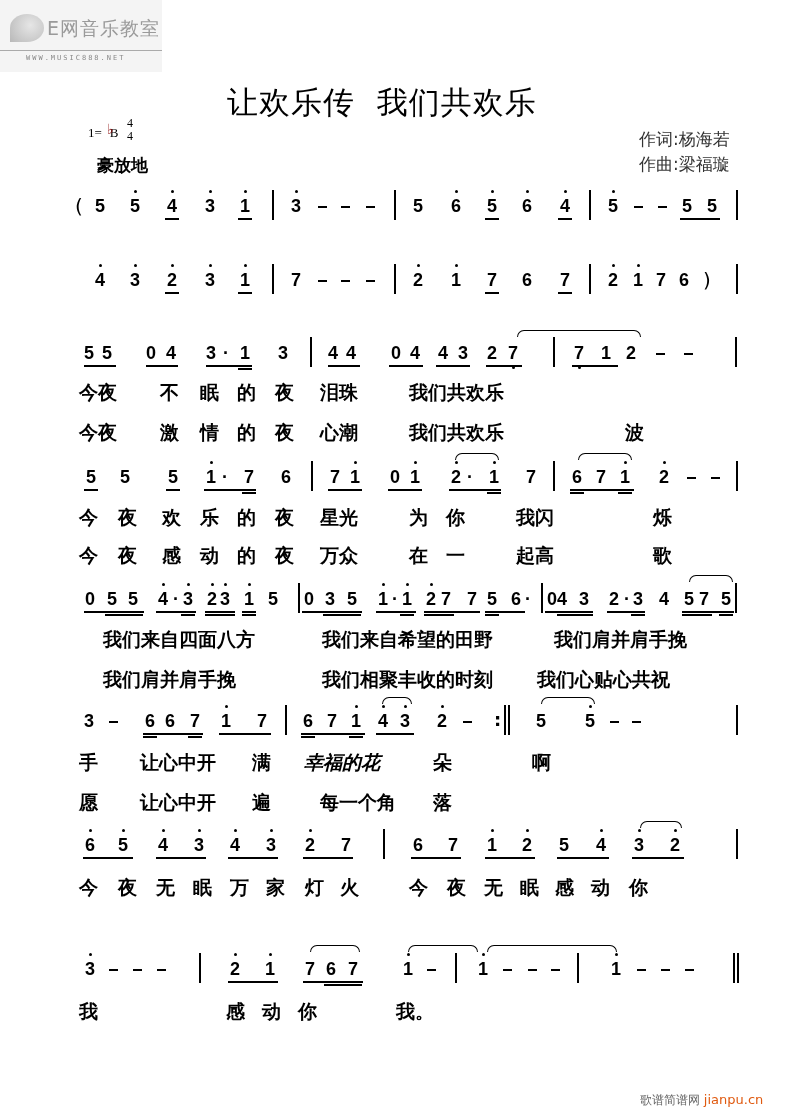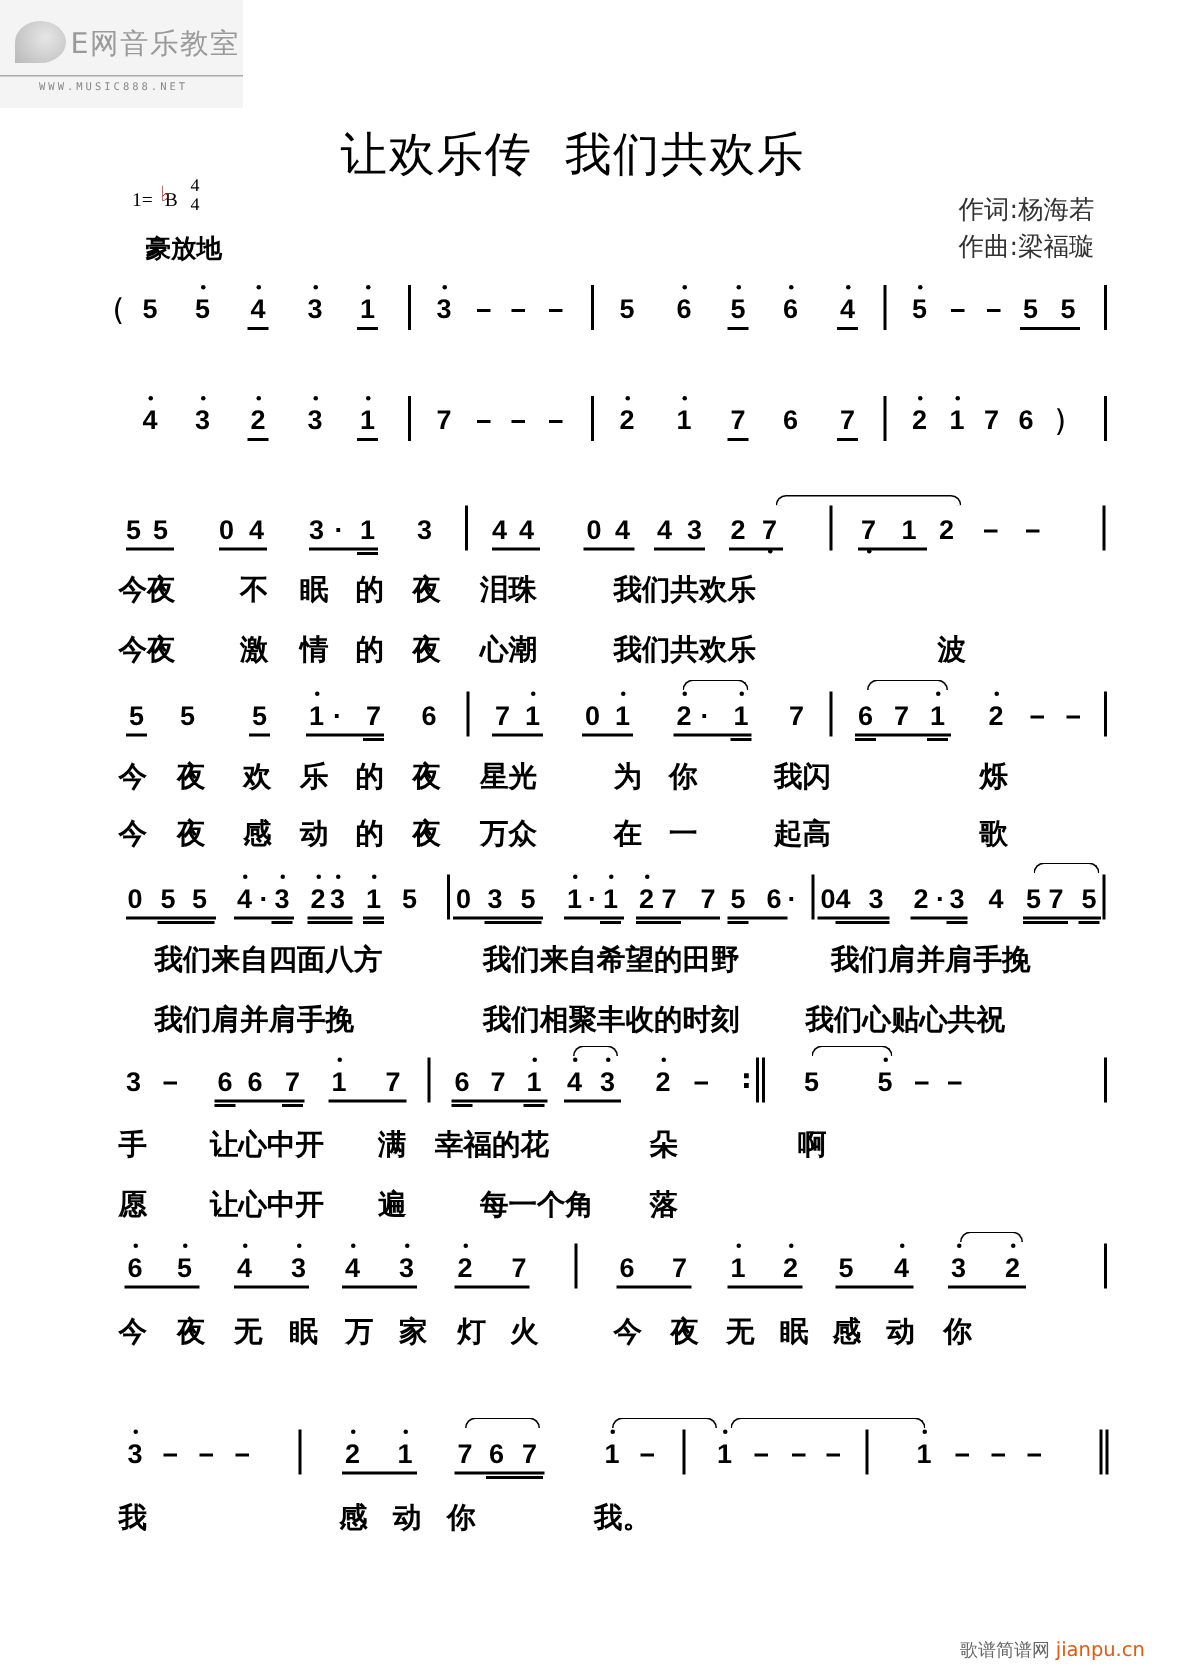--- a/index.html
+++ b/index.html
@@ -307,21 +307,21 @@
     <div class="bar" style="left: 508px; top: 705px; height: 30px;"></div>
     <div class="tie" style="left: 541px; top: 697px; width: 52px;"></div>
     <div class="n" style="left: 536px; top: 711px;">5</div>
     <div class="n" style="left: 585px; top: 711px;">5<span class="hi"></span></div>
     <div class="dash" style="left: 610px; top: 721px;"></div>
     <div class="dash" style="left: 632px; top: 721px;"></div>
     <div class="bar" style="left: 736px; top: 705px; height: 30px;"></div>
     <div class="ly" style="left: 79px; top: 750px;">手</div>
     <div class="ly" style="left: 140px; top: 750px;">让心中开</div>
     <div class="ly" style="left: 252px; top: 750px;">满</div>
-    <div class="ly" style="left: 290px; top: 750px;">幸福的花</div>
+    <div class="ly" style="left: 304px; top: 750px; font-style: italic;">幸福的花</div>
     <div class="ly" style="left: 433px; top: 750px;">朵</div>
     <div class="ly" style="left: 532px; top: 750px;">啊</div>
     <div class="ly" style="left: 79px; top: 790px;">愿</div>
     <div class="ly" style="left: 140px; top: 790px;">让心中开</div>
     <div class="ly" style="left: 252px; top: 790px;">遍</div>
     <div class="ly" style="left: 298px; top: 790px; margin-left: 22px;">每一个角</div>
     <div class="ly" style="left: 433px; top: 790px;">落</div>
     <div class="n" style="left: 85px; top: 835px;">6<span class="hi"></span></div>
     <div class="n" style="left: 118px; top: 835px;">5<span class="hi"></span></div>
     <div class="ul" style="left: 83px; top: 857px; width: 50px;"></div>

